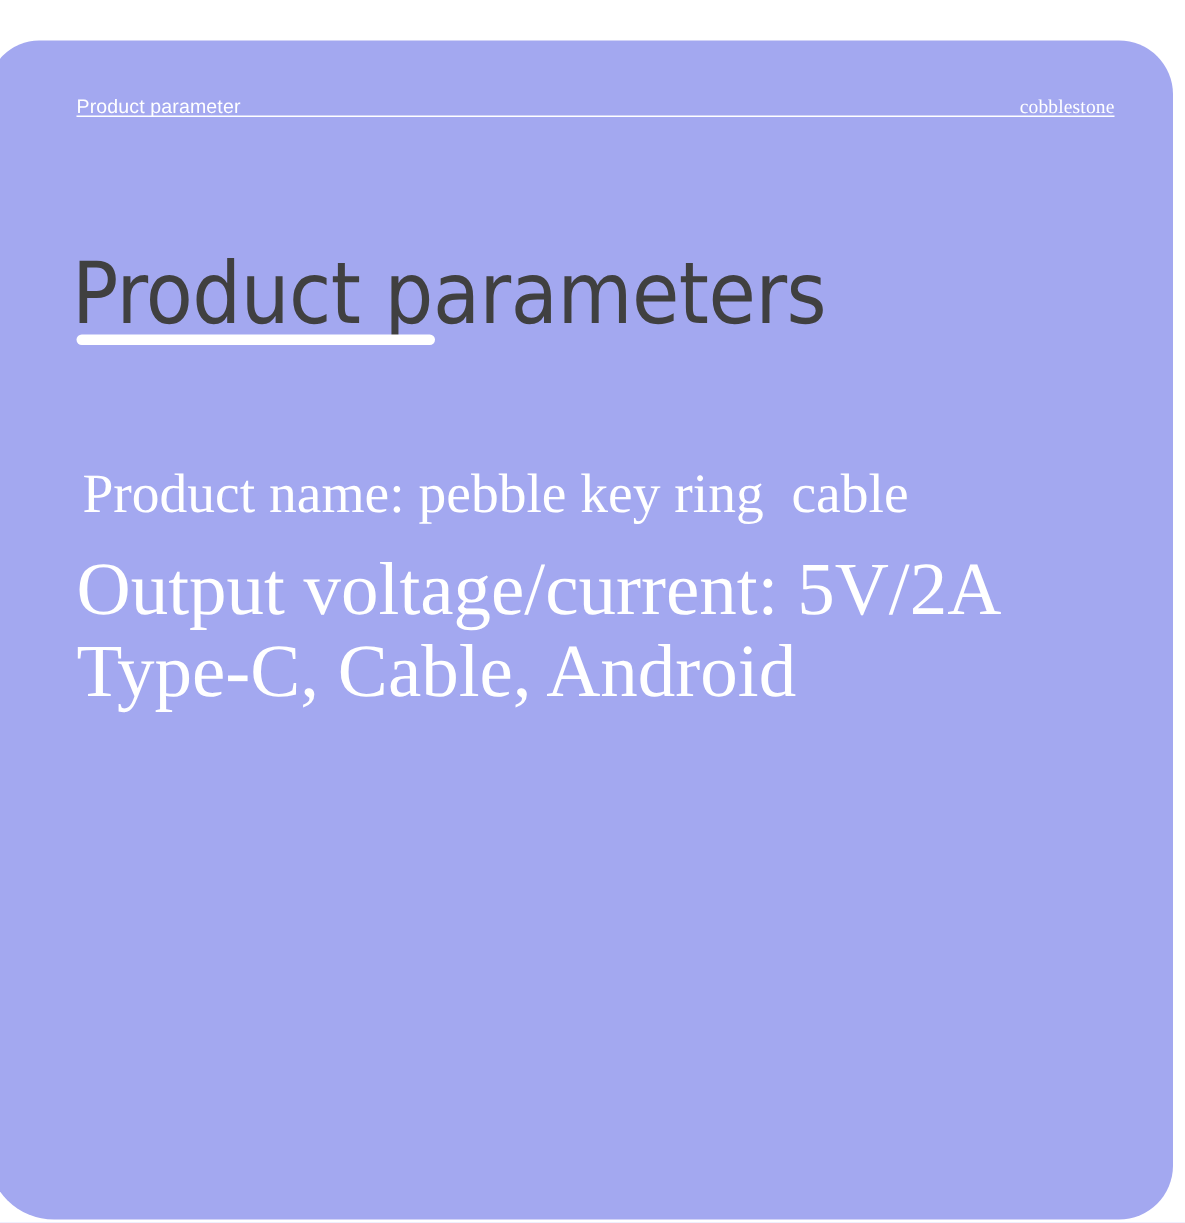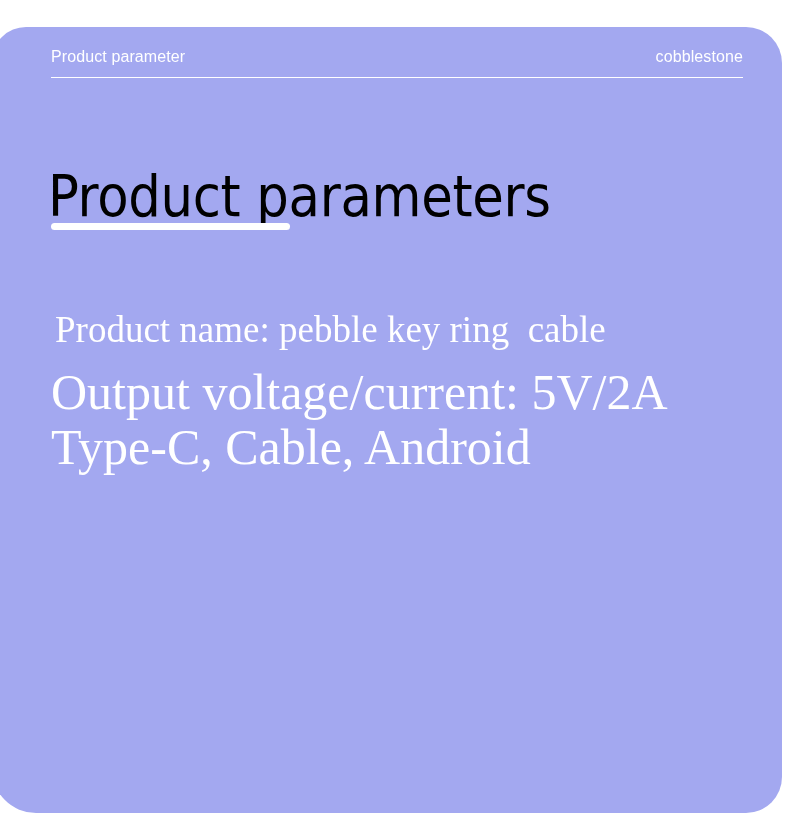--- a/index.html
+++ b/index.html
@@ -42,36 +42,36 @@
     left: 59px;
     top: 25px;
     width: 692px;
     height: 26px;
     border-bottom: 1.4px solid #ffffff;
     box-sizing: border-box;
   }
   .header-left,
   .header-right {
     position: absolute;
-    bottom: 12px;
+    bottom: 0;
     color: #ffffff;
-    font-size: 16px;
+    font-size: 13px;
     letter-spacing: 0.1px;
     white-space: nowrap;
     line-height: 1;
   }
   .header-left { left: 0; }
-  .header-right { right: 0; }
+  .header-right { right: 0; font-family: Liberation Serif, serif; }
 
   
   .title {
     position: absolute;
     left: 56px;
     top: 99px;
-    color: #000000;
+    color: #404040;
     font-size: 57px;
     font-weight: 400;
     line-height: 1.1;
     letter-spacing: -0.3px;
     white-space: nowrap;
     font-family: "DejaVu Sans", "Liberation Sans", sans-serif;
     font-stretch: condensed;
     margin-top: 39px;
   }
 

